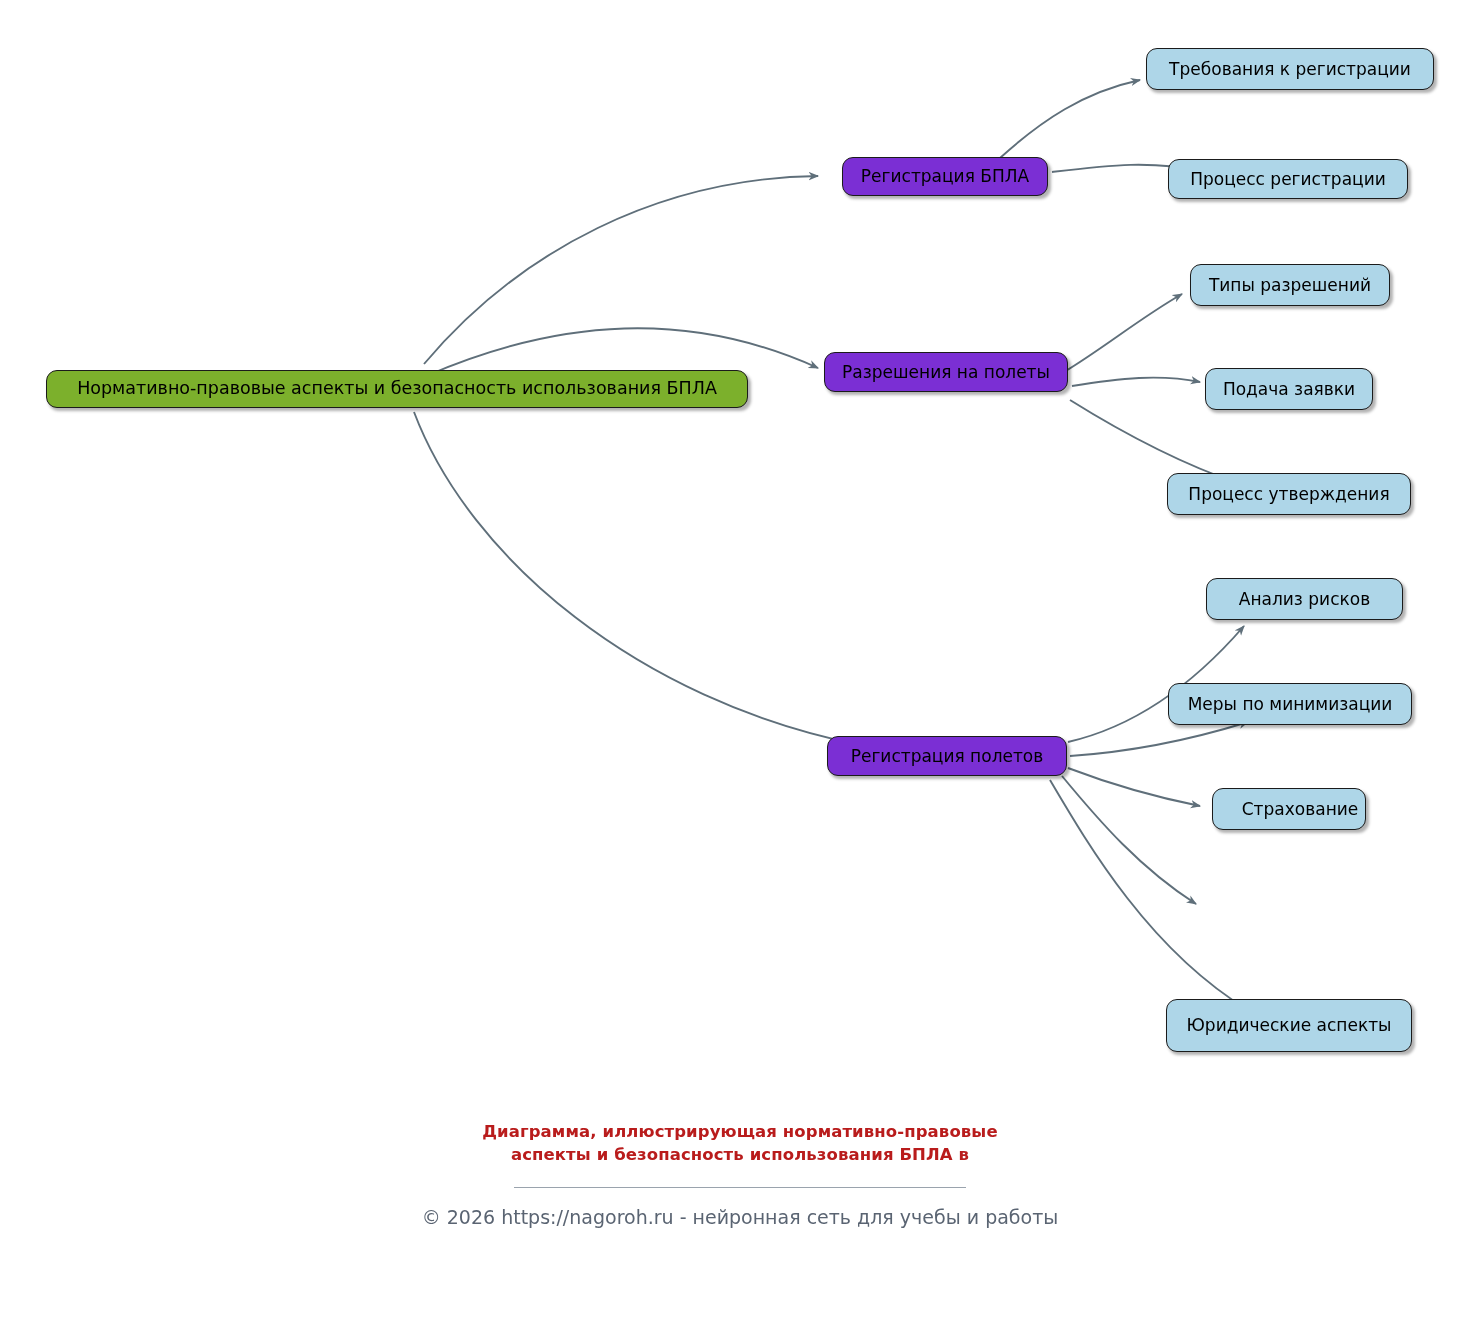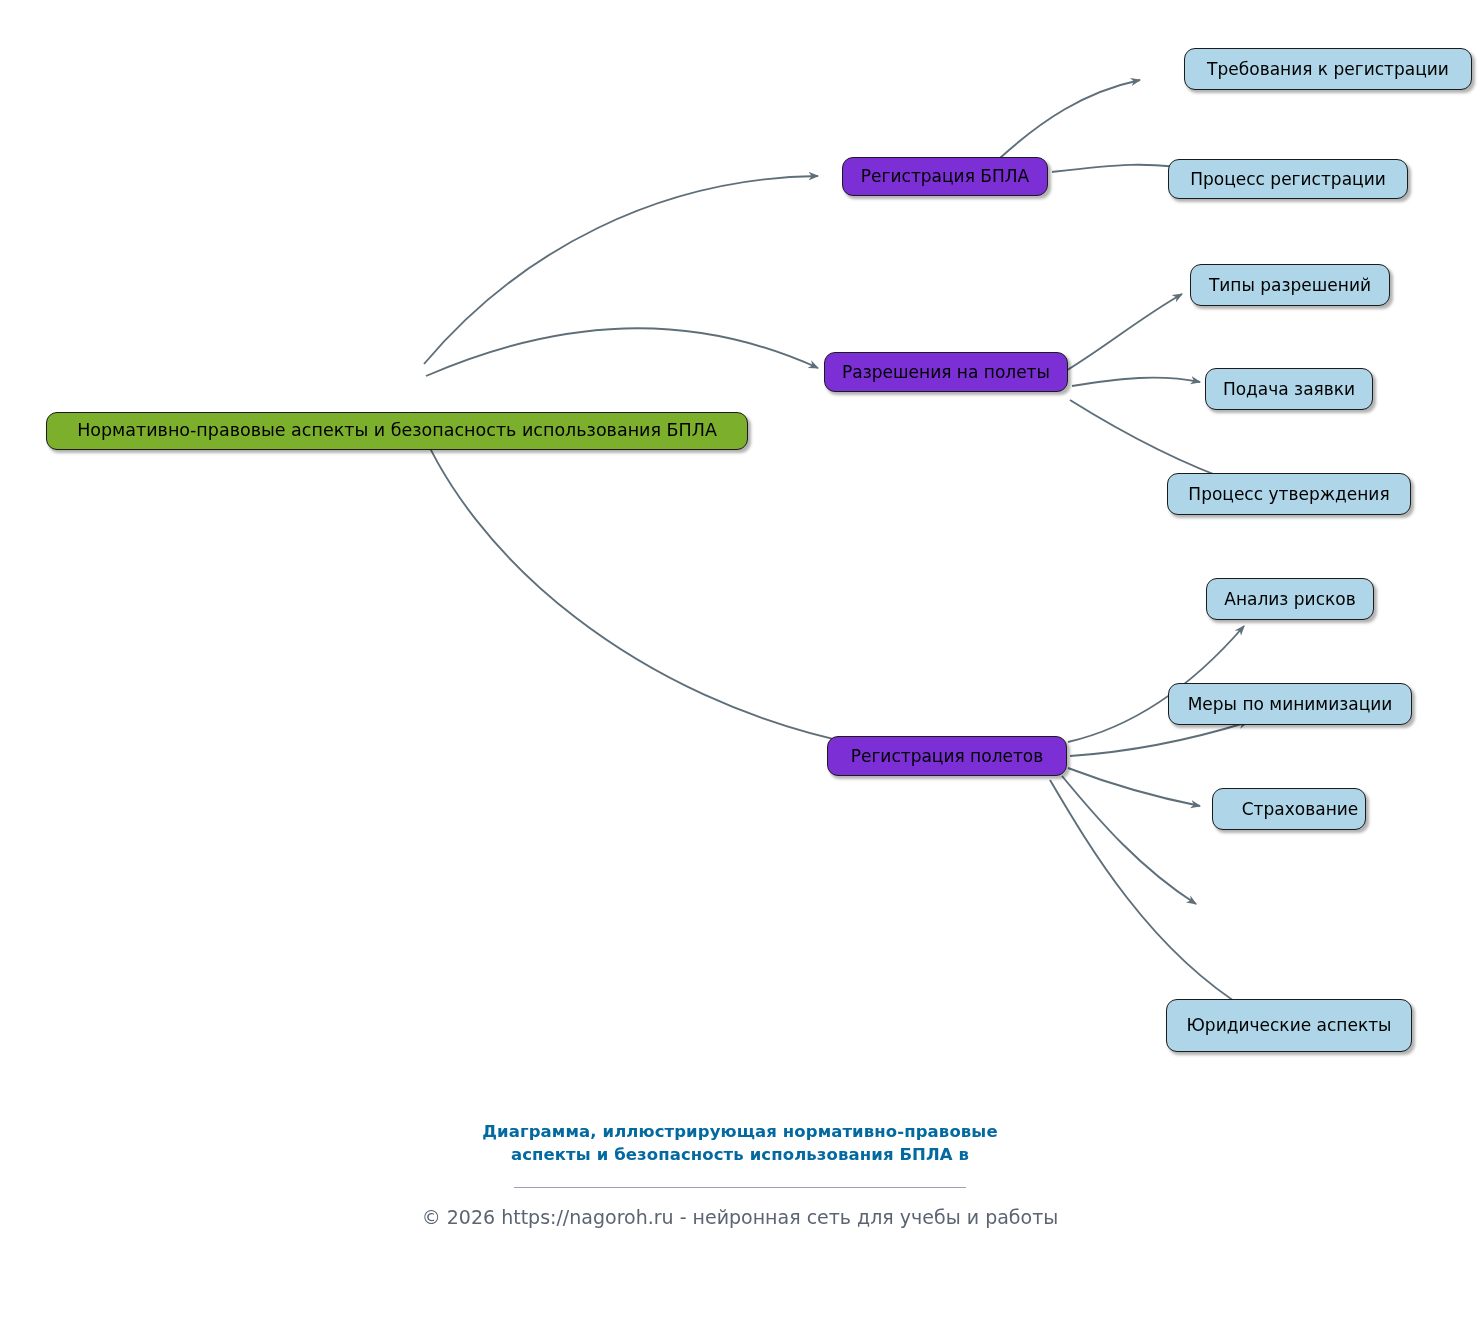--- a/index.html
+++ b/index.html
@@ -58,21 +58,21 @@
     display: block;
   }
   #footer {
     position: absolute;
     left: 0;
     top: 1120px;
     width: 1480px;
     text-align: center;
   }
   #caption {
-    color: #0369a1;
+    color: #b91c1c;
     font-size: 16.5px;
     font-weight: bold;
     line-height: 1.42;
     letter-spacing: 0.1px;
   }
   #caption-rule {
     width: 452px;
     height: 0;
     margin: 20px auto 18px auto;
     border-top: 1.4px solid #9aa3ad;
@@ -111,28 +111,28 @@
       <path d="M 1070,400 C 1118,430 1176,462 1240,484"></path>
 
       <path d="M 1068,742 C 1120,730 1180,700 1244,626"></path>
       <path d="M 1070,756 C 1130,752 1190,740 1248,722"></path>
       <path d="M 1068,768 C 1110,784 1150,796 1200,806"></path>
       <path d="M 1062,776 C 1100,822 1140,868 1196,904"></path>
       <path d="M 1050,780 C 1090,848 1150,950 1248,1010"></path>
     </g>
   </svg>
 
-  <div class="node node-root" style="left:46px; top:370px; width:702px; height:38px;margin-top:42px;">
+  <div class="node node-root" style="left:46px; top:370px; width:702px; height:38px;">
     <span class="node-label">Нормативно-правовые аспекты и безопасность использования БПЛА</span>
   </div>
 
   <div class="node node-branch" style="left:842px; top:157px; width:206px; height:39px;">
     <span class="node-label">Регистрация БПЛА</span>
   </div>
-  <div class="node node-leaf" style="left:1184px; top:48px; width:288px; height:42px;">
+  <div class="node node-leaf" style="left:1146px; top:48px; width:288px; height:42px;">
     <span class="node-label">Требования к регистрации</span>
   </div>
   <div class="node node-leaf" style="left:1168px; top:159px; width:240px; height:40px;">
     <span class="node-label">Процесс регистрации</span>
   </div>
 
   <div class="node node-branch" style="left:824px; top:352px; width:244px; height:40px;">
     <span class="node-label">Разрешения на полеты</span>
   </div>
   <div class="node node-leaf" style="left:1190px; top:264px; width:200px; height:42px;">
@@ -141,21 +141,21 @@
   <div class="node node-leaf" style="left:1205px; top:368px; width:168px; height:42px;">
     <span class="node-label">Подача заявки</span>
   </div>
   <div class="node node-leaf" style="left:1167px; top:473px; width:244px; height:42px;">
     <span class="node-label">Процесс утверждения</span>
   </div>
 
   <div class="node node-branch" style="left:827px; top:736px; width:240px; height:40px;">
     <span class="node-label">Регистрация полетов</span>
   </div>
-  <div class="node node-leaf" style="left:1206px; top:578px; width:168px; height:42px;">
+  <div class="node node-leaf" style="left:1206px; top:578px; width:197px; height:42px;">
     <span class="node-label">Анализ рисков</span>
   </div>
   <div class="node node-leaf" style="left:1168px; top:683px; width:244px; height:42px;">
     <span class="node-label">Меры по минимизации</span>
   </div>
   <div class="node node-leaf" style="left:1212px; top:788px; width:154px; height:42px;padding-left:36px;">
     <span class="node-label">Страхование</span>
   </div>
   <div class="node node-leaf" style="left:1166px; top:999px; width:246px; height:53px;">
     <span class="node-label">Юридические аспекты</span>

